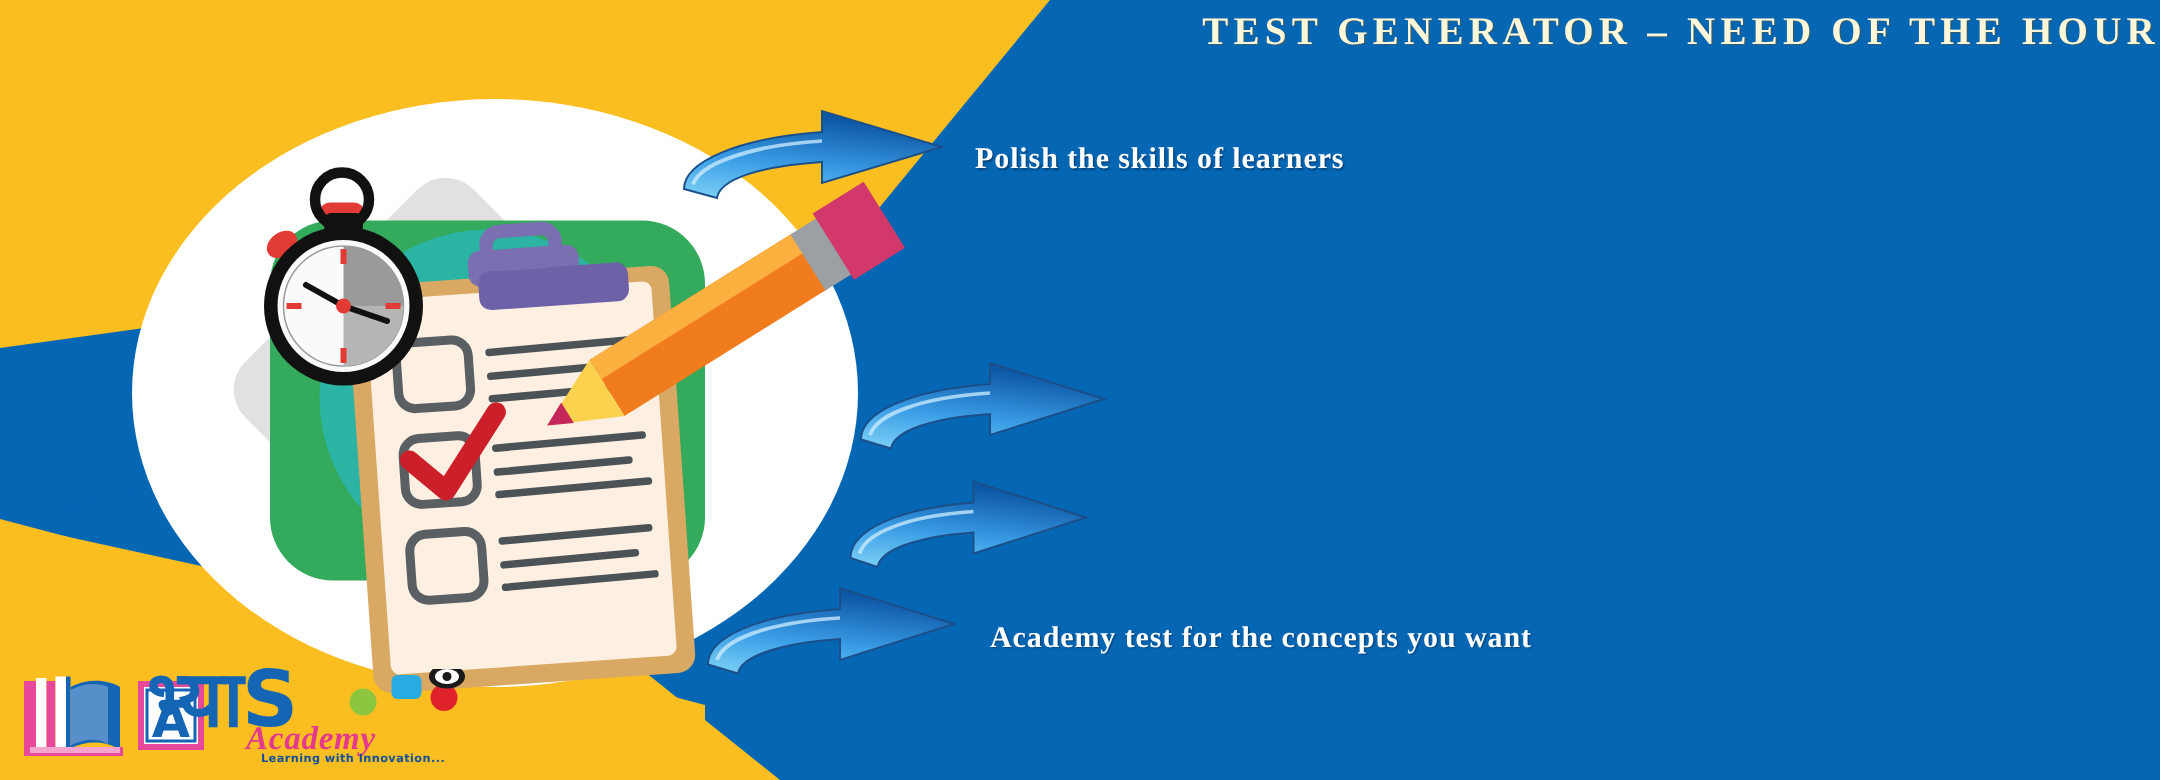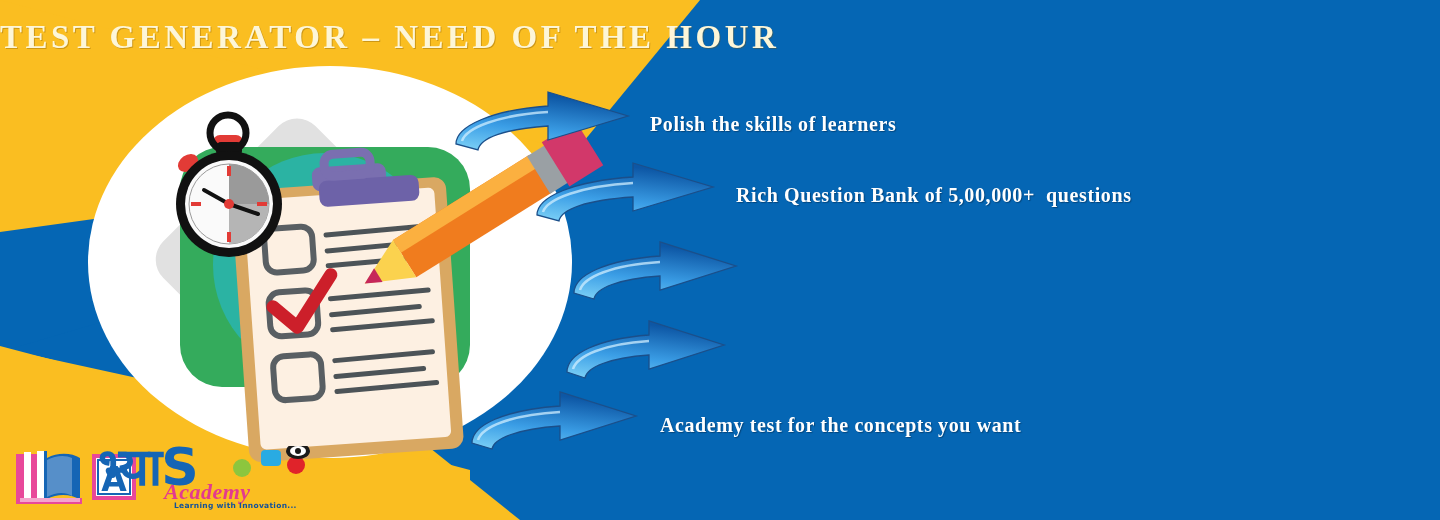--- a/index.html
+++ b/index.html
@@ -16,50 +16,49 @@
     box-sizing: border-box;
   }
   .layer { position: absolute; top: 0; left: 0; width: 1440px; height: 520px; }
   svg.layer { display: block; }
 
   
   #title {
     position: absolute;
     left: 0; right: 0;
     top: 6px;
-    text-align: left;
+    text-align: right;
     font-family: "Liberation Serif", serif;
     font-weight: bold;
-    font-size: 33px;
+    font-size: 26px;
     letter-spacing: 3.5px;
     color: #fdf6d8;
     text-shadow: 1px 1px 0 rgba(120,80,0,.35);
     z-index: 40;
     white-space: nowrap;
-    margin-top: 13px;
   }
 
   
   .row {
     position: absolute;
     display: flex;
     align-items: center;
     z-index: 35;
   }
   .row .arrow { flex: 0 0 auto; }
   .row .txt {
     color: #ffffff;
     font-family: "Liberation Serif", serif;
     font-weight: bold;
     font-size: 20px;
     letter-spacing: .6px;
     white-space: pre;
     text-shadow: 1px 1px 1px rgba(0,30,60,.45);
   }
-  #row0 { left: 452px; top: 86px; align-items: center;  }
+  #row0 { left: 452px; top: 68px; align-items: center;  }
   #row0 .txt { margin-left: 18px; }
   #row1 { left: 533px; top: 157px; }
   #row1 .txt { margin-left: 18px; }
   #row2 { left: 570px; top: 237px; }
   #row2 .txt { margin-left: 40px; }
   #row3 { left: 563px; top: 316px; }
   #row3 .txt { margin-left: 18px; }
   #row4 { left: 468px; top: 387px; }
   #row4 .txt { margin-left: 20px; }
 
@@ -209,36 +208,20 @@
             <stop offset="1" stop-color="#0d57a5"></stop>
           </linearGradient>
         </defs>
         <path d="M4 58 C4 40 40 24 96 20 L96 6 L176 30 L96 54 L96 40 C52 43 28 52 26 64 Z" fill="url(#ag0)" stroke="#1b4f8a" stroke-width="1.3"></path>
         <path d="M10 55 C14 42 46 29 96 26" fill="none" stroke="#cfeeff" stroke-width="2.5" opacity=".75"></path>
       </svg>
     </span>
     <span class="txt">Polish the skills of learners</span>
   </div>
 
-  <div class="row" id="row1">
-    <span class="arrow">
-      <svg width="185" height="72" viewBox="0 0 185 72">
-        <defs>
-          <linearGradient id="ag1" x1="0" y1="1" x2="0.35" y2="0">
-            <stop offset="0" stop-color="#7fd3f7"></stop>
-            <stop offset="0.45" stop-color="#3b9ee6"></stop>
-            <stop offset="1" stop-color="#0d57a5"></stop>
-          </linearGradient>
-        </defs>
-        <path d="M4 58 C4 40 40 24 100 20 L100 6 L180 30 L100 54 L100 40 C54 43 28 52 26 64 Z" fill="url(#ag1)" stroke="#1b4f8a" stroke-width="1.3"></path>
-        <path d="M10 55 C14 42 48 29 100 26" fill="none" stroke="#cfeeff" stroke-width="2.5" opacity=".75"></path>
-      </svg>
-    </span>
-    <span class="txt">Rich Question Bank of 5,00,000+  questions</span>
-  </div>
 
   <div class="row" id="row2">
     <span class="arrow">
       <svg width="170" height="72" viewBox="0 0 170 72">
         <defs>
           <linearGradient id="ag2" x1="0" y1="1" x2="0.35" y2="0">
             <stop offset="0" stop-color="#7fd3f7"></stop>
             <stop offset="0.45" stop-color="#3b9ee6"></stop>
             <stop offset="1" stop-color="#0d57a5"></stop>
           </linearGradient>

